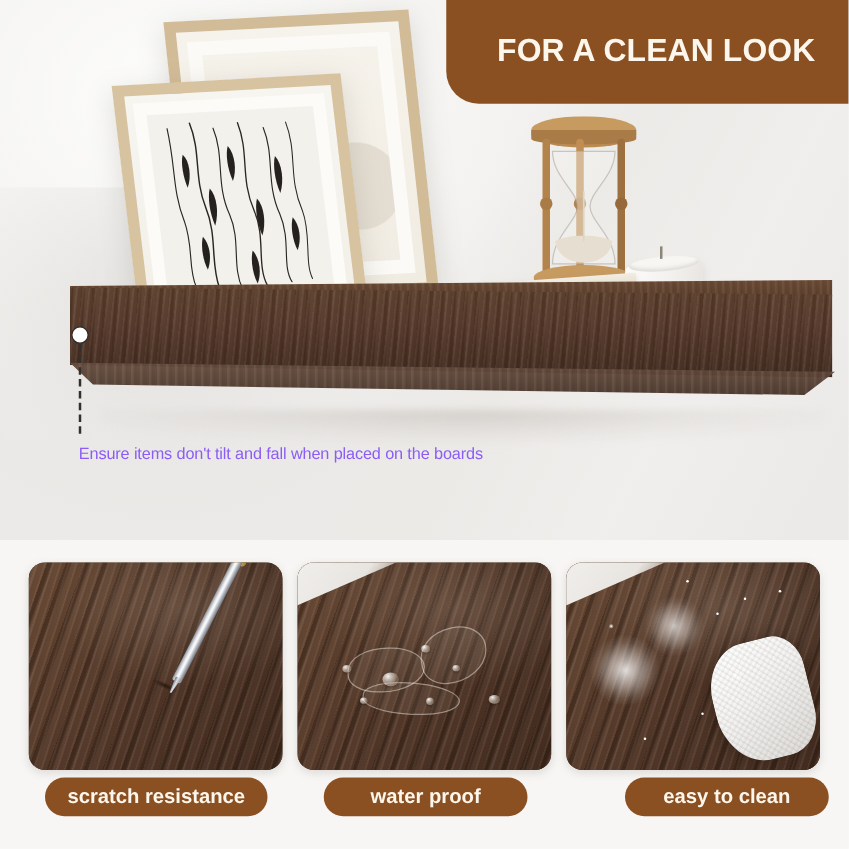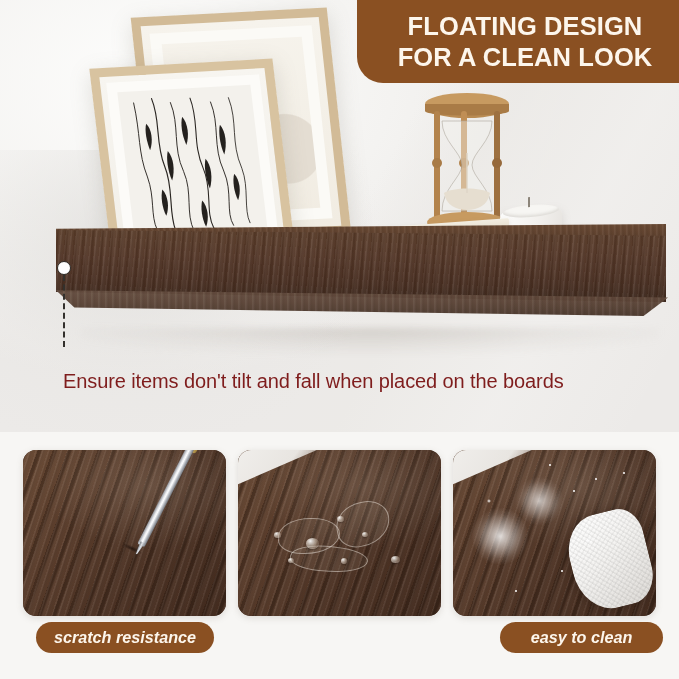--- a/index.html
+++ b/index.html
@@ -251,23 +251,23 @@
   }
   .heading-main {
     color: #8a5a2f;
     font-weight: bold;
     font-size: 25.5px;
     letter-spacing: 0.2px;
     line-height: 1.08;
     white-space: nowrap;
   }
   .heading-sub {
-    margin-top: 20px;
-    color: #7f1d1d;
-    font-size: 20px;
+    margin-top: 5px;
+    color: #8b5cf6;
+    font-size: 13px;
     letter-spacing: -0.1px;
     white-space: nowrap;
   }
 
   
   .panels {
     position: absolute;
     left: 0; top: 432px;
     width: 679px;
     height: 247px;
@@ -402,21 +402,20 @@
     border-radius: 17px;
     background: #8a5022;
     color: #fdf6ec;
     font-size: 16.2px;
     font-weight: bold;
     display: flex;
     align-items: center;
     justify-content: center;
     white-space: nowrap;
     z-index: 12;
-    font-style: italic;
   }
   .pill-1 { left: 36px;  width: 178px; }
   .pill-2 { left: 259px; width: 163px; }
   .pill-3 { left: 500px; width: 163px; }
 </style>
 </head>
 <body>
 
 <div id="page">
 
@@ -485,21 +484,20 @@
       <div class="shelf-front"></div>
       <div class="shelf-bottom"></div>
       <div class="shelf-shadow"></div>
     </div>
 
     <div class="callout-dot"></div>
     <div class="callout-line"></div>
   </div>
 
   <div class="banner">
-    <div class="banner-line">FLOATING DESIGN</div>
     <div class="banner-line">FOR A CLEAN LOOK</div>
   </div>
 
   <div class="heading-block">
     <div class="heading-sub">Ensure items don't tilt and fall when placed on the boards</div>
   </div>
 
   <div class="panels">
 
     <div class="panel panel-1">
@@ -541,15 +539,16 @@
       <div class="speck" style="left:62px;top:140px;width:2px;height:2px;"></div>
       <div class="speck" style="left:170px;top:22px;width:2px;height:2px;"></div>
       <div class="hand"></div>
       <div class="cloth">
         <div class="cloth-tex"></div>
       </div>
     </div>
   </div>
 
   <div class="pill pill-1">scratch resistance</div>
+  <div class="pill pill-2">water proof</div>
   <div class="pill pill-3">easy to clean</div>
 
 </div>
 
 </body></html>

